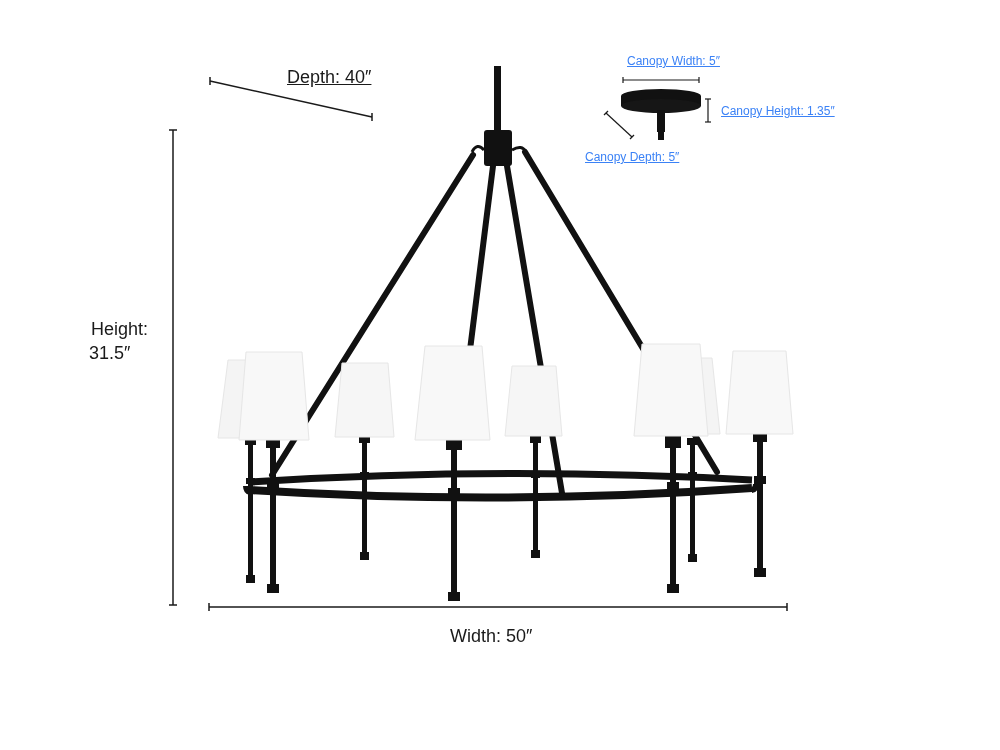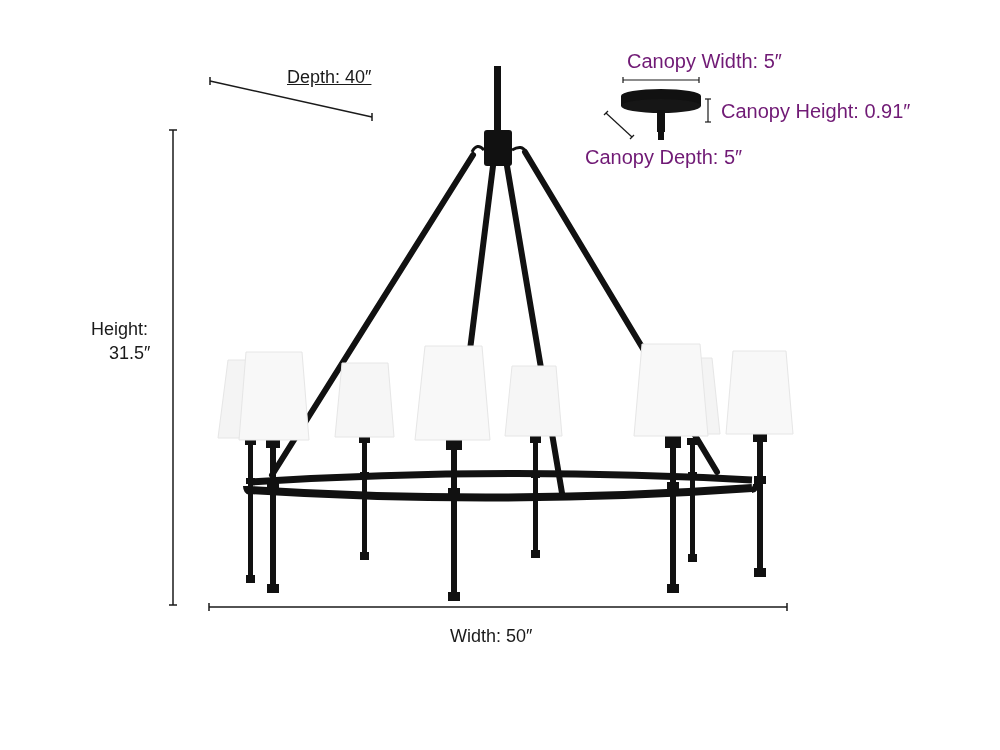--- a/index.html
+++ b/index.html
@@ -1,18 +1,18 @@
 <!DOCTYPE html>
 <html><head>
   <meta charset="utf-8">
   <style>
     html, body { margin: 0; padding: 0; background: #ffffff; }
     body { width: 1000px; height: 750px; position: relative; overflow: hidden; font-family: "Liberation Sans", sans-serif; color: #1a1a1a; }
     .label { position: absolute; font-size: 18px; line-height: 22px; color: #1a1a1a; white-space: nowrap; }
-    .small-label { position: absolute; font-size: 20px; line-height: 17px; color: #701a75; white-space: nowrap; }
+    .small-label { position: absolute; font-size: 12px; line-height: 17px; color: #3b82f6; white-space: nowrap; text-decoration: underline; }
     svg.drawing { position: absolute; left: 0; top: 0; }
   </style>
 </head>
 <body>
 
 <svg class="drawing" width="1000" height="750" viewBox="0 0 1000 750">
 
   <g stroke="#1a1a1a" stroke-width="1.5">
     <line x1="210" y1="81" x2="372" y2="117"></line>
     <line x1="210" y1="77" x2="210" y2="85"></line>
@@ -122,18 +122,18 @@
       <polygon points="246,352 302,352 309,440 239,440" fill="#f8f8f8"></polygon>
       <polygon points="425,346 482,346 490,440 415,440" fill="#f8f8f8"></polygon>
       <polygon points="642,344 700,344 708,436 634,436" fill="#f8f8f8"></polygon>
       <polygon points="733,351 786,351 793,434 726,434" fill="#f8f8f8"></polygon>
     </g>
   </g>
 </svg>
 
 <div class="label" style="left:287px; top:66px;text-decoration:underline;">Depth: 40″</div>
 <div class="label" style="left:91px; top:318px;">Height:</div>
-<div class="label" style="left:109px; top:342px;">31.5″</div>
+<div class="label" style="left:89px; top:342px;">31.5″</div>
 <div class="label" style="left:450px; top:625px;">Width: 50″</div>
 
 <div class="small-label" style="left:627px; top:53px;">Canopy Width: 5″</div>
-<div class="small-label" style="left:721px; top:103px;">Canopy Height: 0.91″</div>
+<div class="small-label" style="left:721px; top:103px;">Canopy Height: 1.35″</div>
 <div class="small-label" style="left:585px; top:149px;">Canopy Depth: 5″</div>
 
 </body></html>

